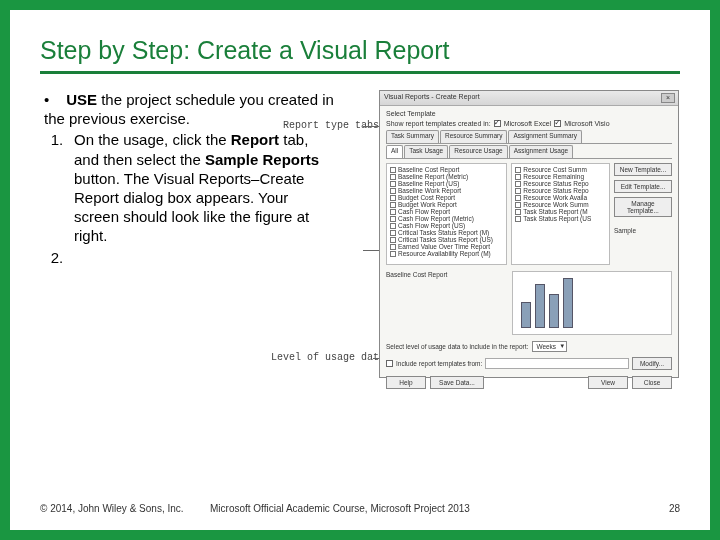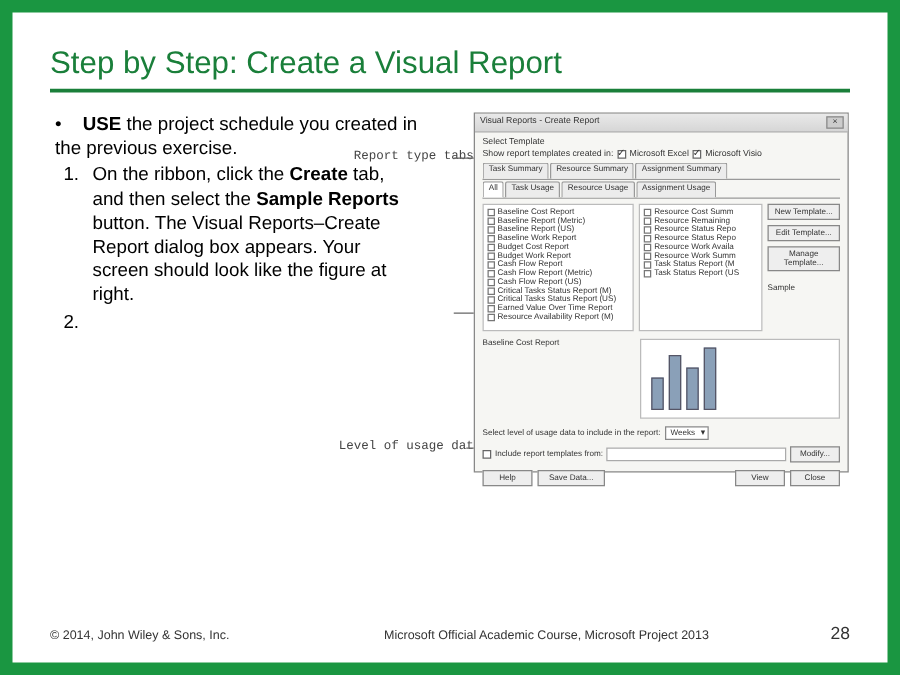--- a/index.html
+++ b/index.html
@@ -108,40 +108,40 @@
   }
   .footer {
     position: absolute;
     left: 30px; right: 30px; bottom: 16px;
     display: flex;
     font-size: 10px;
     color: #333;
     align-items: baseline;
   }
   .footer .c1 { width: 170px; margin-top: 19px; }
-  .footer .c2 { flex:1;text-align:center; }
-  .footer .pg { font-size: 14px; color:#333; }
+  .footer .c2 { flex:1; }
+  .footer .pg { font-size: 10px; color:#333; }
 </style>
 </head>
 <body>
 
 <div class="frame">
   <h1 class="title">Step by Step: Create a Visual Report</h1>
 
   <div class="body">
     <div class="textcol">
       <div class="use-line">
         <span class="bullet">•</span>
         <b>USE</b><span> the project schedule you created in the previous exercise.</span>
       </div>
 
       <div class="step">
         <div class="step-num">1.</div>
         <div class="step-body">
-          <span>On the ribbon, click the </span><b>Create</b><span> tab, and then select the </span><b>Sample Reports</b><span> button. The Visual Reports–Create Report dialog box appears. Your screen should look like the figure at right.</span>
+          <span>On the usage, click the </span><b>Report</b><span> tab, and then select the </span><b>Sample Reports</b><span> button. The Visual Reports–Create Report dialog box appears. Your screen should look like the figure at right.</span>
         </div>
       </div>
 
       <div class="step">
         <div class="step-num">2.</div>
       </div>
     </div>
 
     <div class="figwrap">
 

